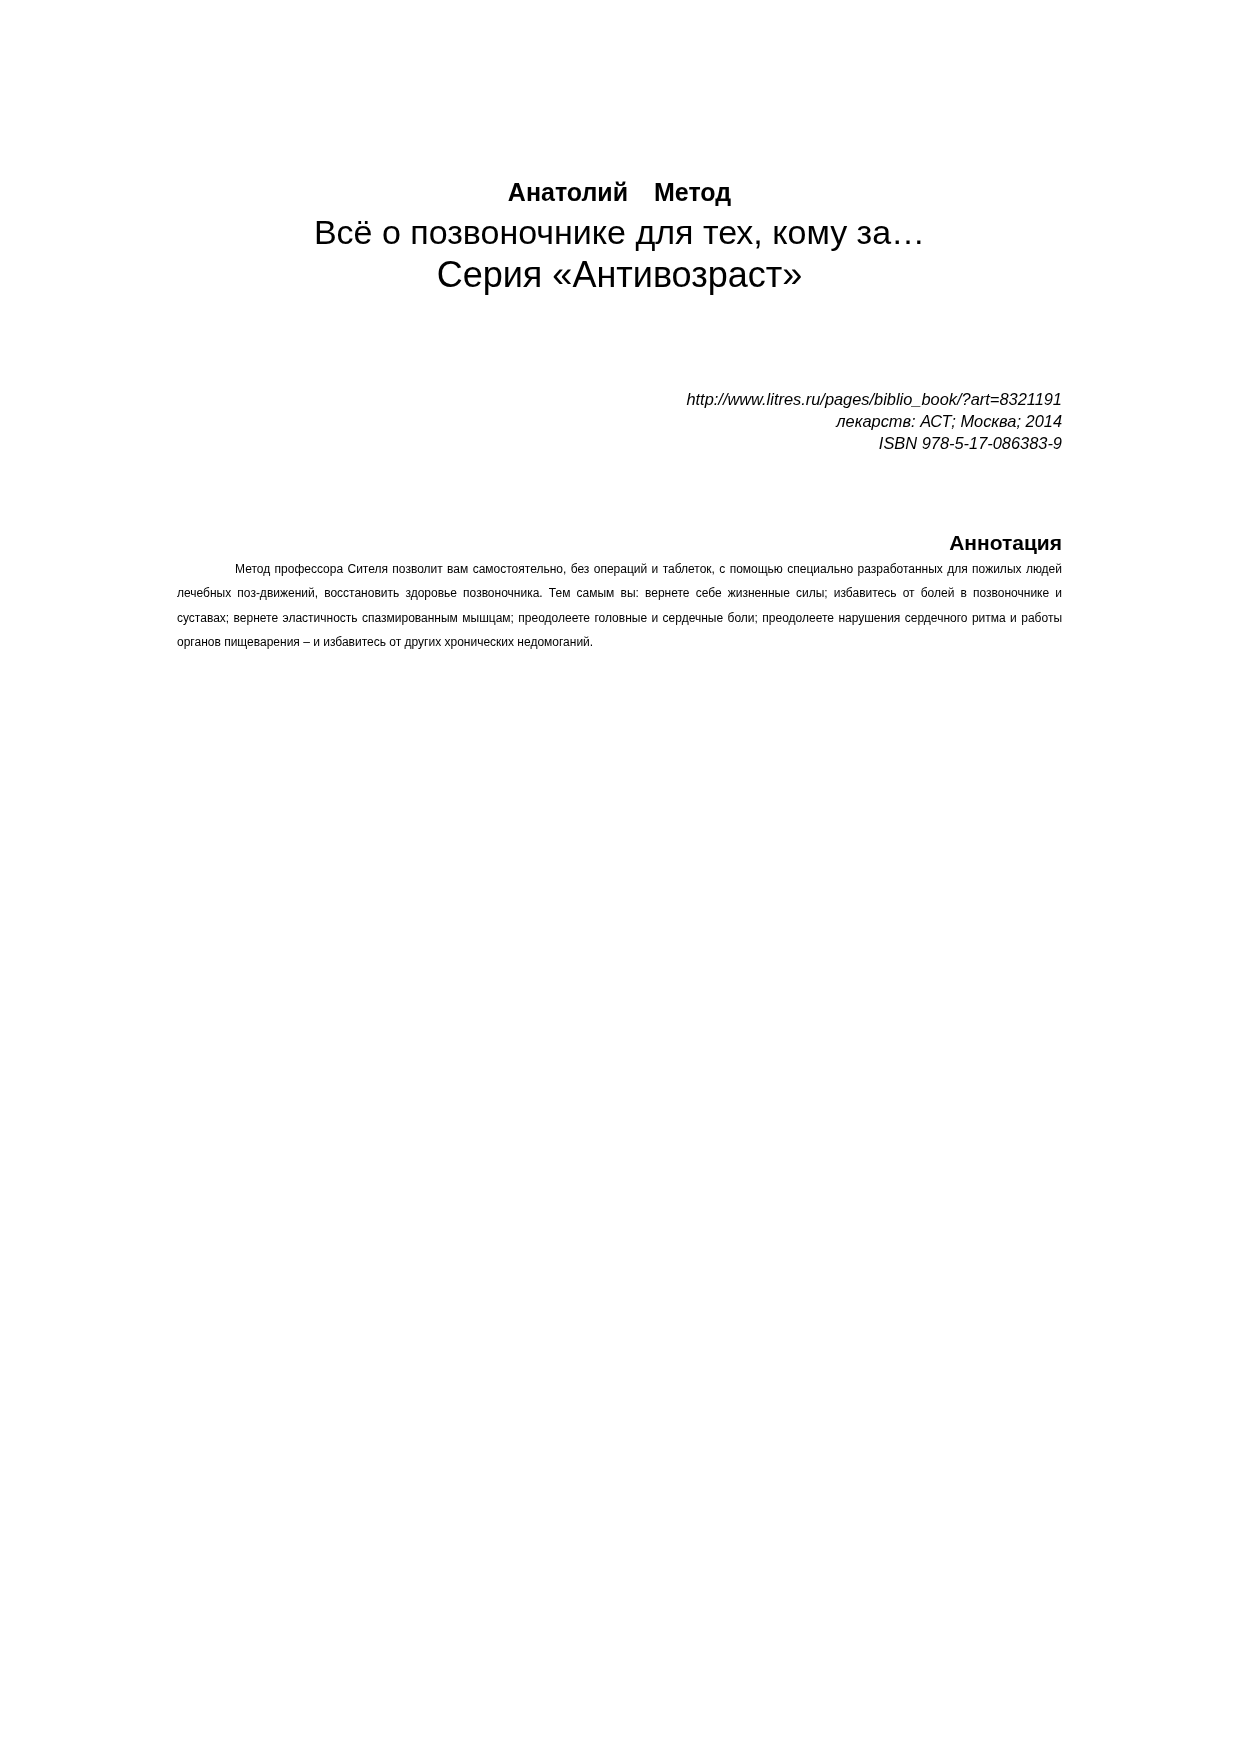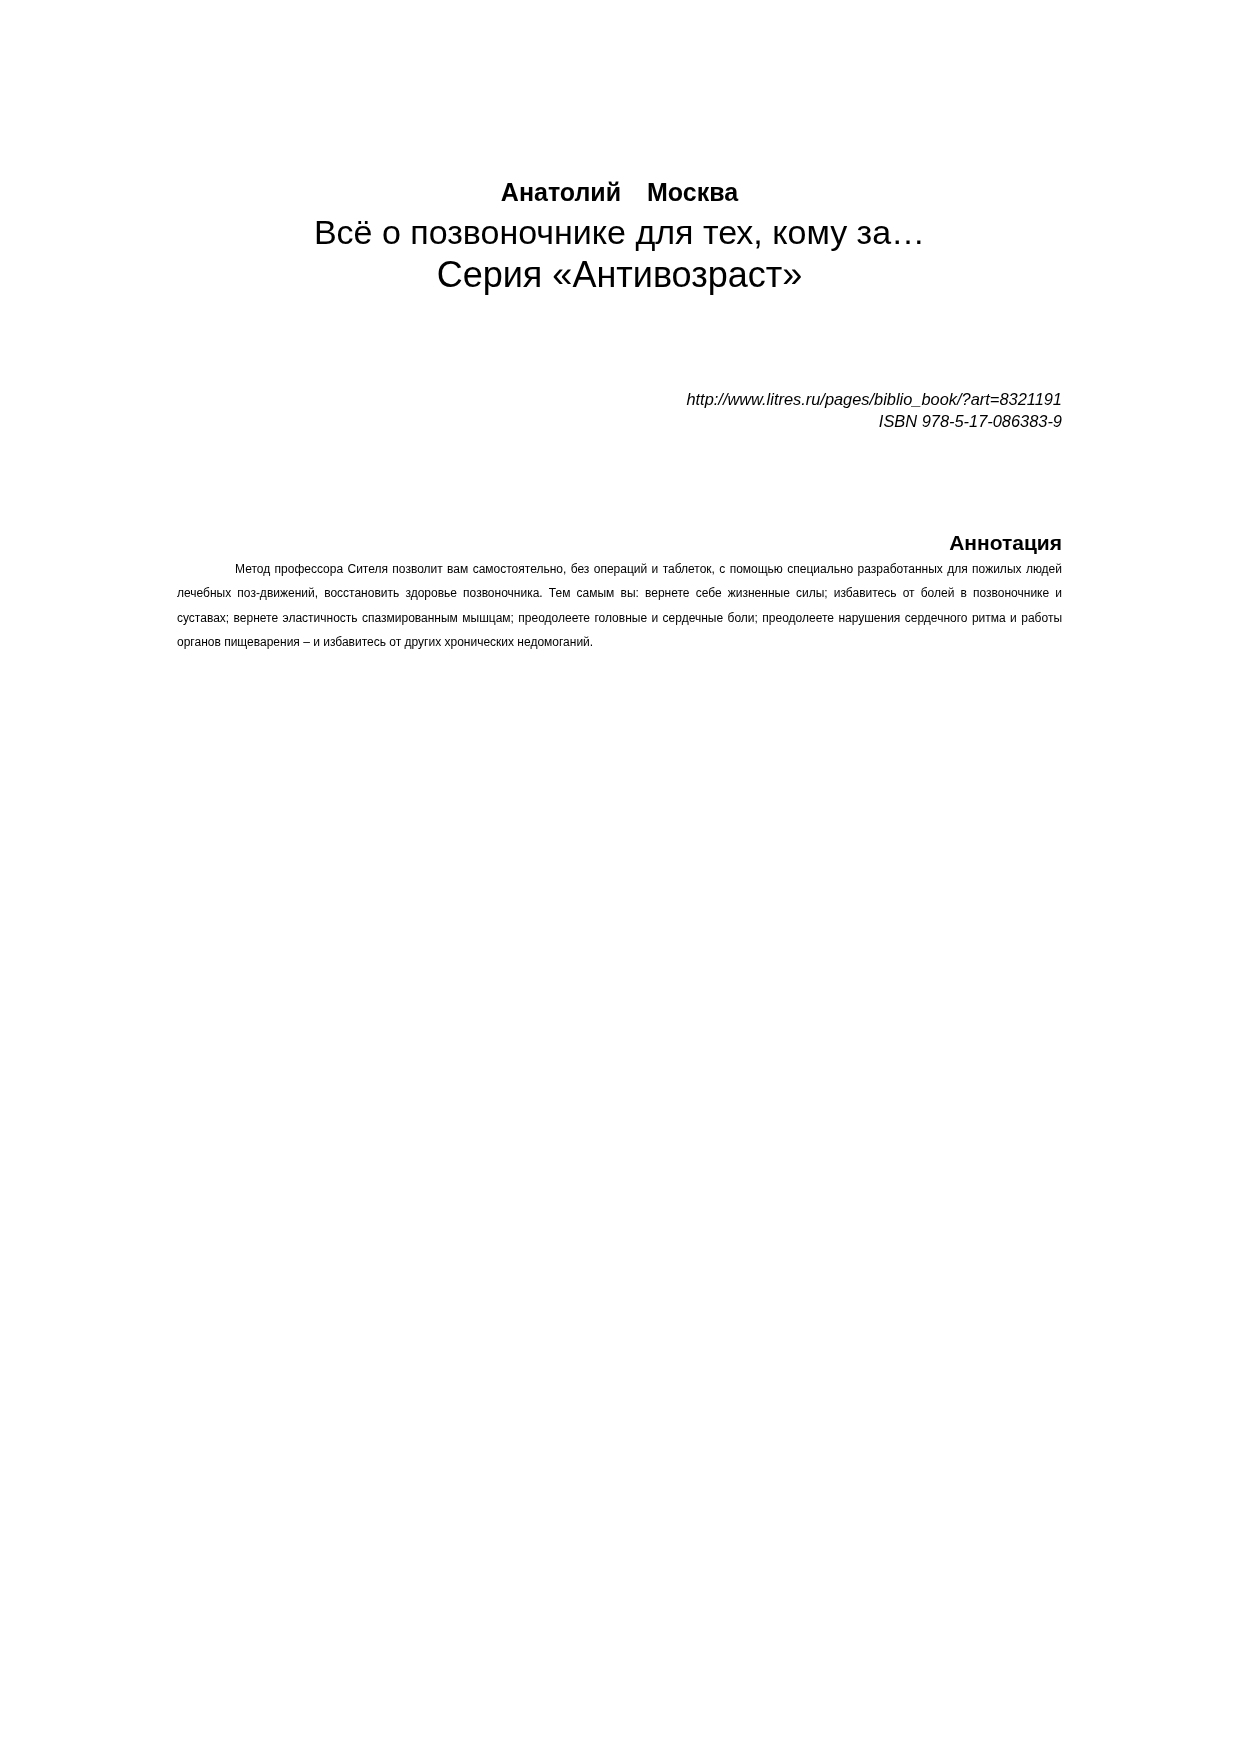--- a/index.html
+++ b/index.html
@@ -75,27 +75,28 @@
       text-indent: 58px;
       margin: 0;
     }
   </style>
 </head>
 <body>
 
 <div class="page">
 
   <div class="title-block">
-    <div class="author" style="white-space: pre;">Анатолий  Москва</div>
+    <div class="author" style="white-space: pre;">Анатолий  Метод</div>
     <div class="title-line">Всё о позвоночнике для тех, кому за…</div>
     <div class="series">Серия «Антивозраст»</div>
   </div>
 
   <div class="meta-block">
     <div>http://www.litres.ru/pages/biblio_book/?art=8321191</div>
+    <div>лекарств: АСТ; Москва; 2014</div>
     <div>ISBN 978-5-17-086383-9</div>
   </div>
 
   <div class="annotation-heading">Аннотация</div>
 
   <p class="annotation-body">Метод профессора Сителя позволит вам самостоятельно, без операций и таблеток, с помощью специально разработанных для пожилых людей лечебных поз-движений, восстановить здоровье позвоночника. Тем самым вы: вернете себе жизненные силы; избавитесь от болей в позвоночнике и суставах; вернете эластичность спазмированным мышцам; преодолеете головные и сердечные боли; преодолеете нарушения сердечного ритма и работы органов пищеварения – и избавитесь от других хронических недомоганий.</p>
 
 </div>
 
 </body></html>

